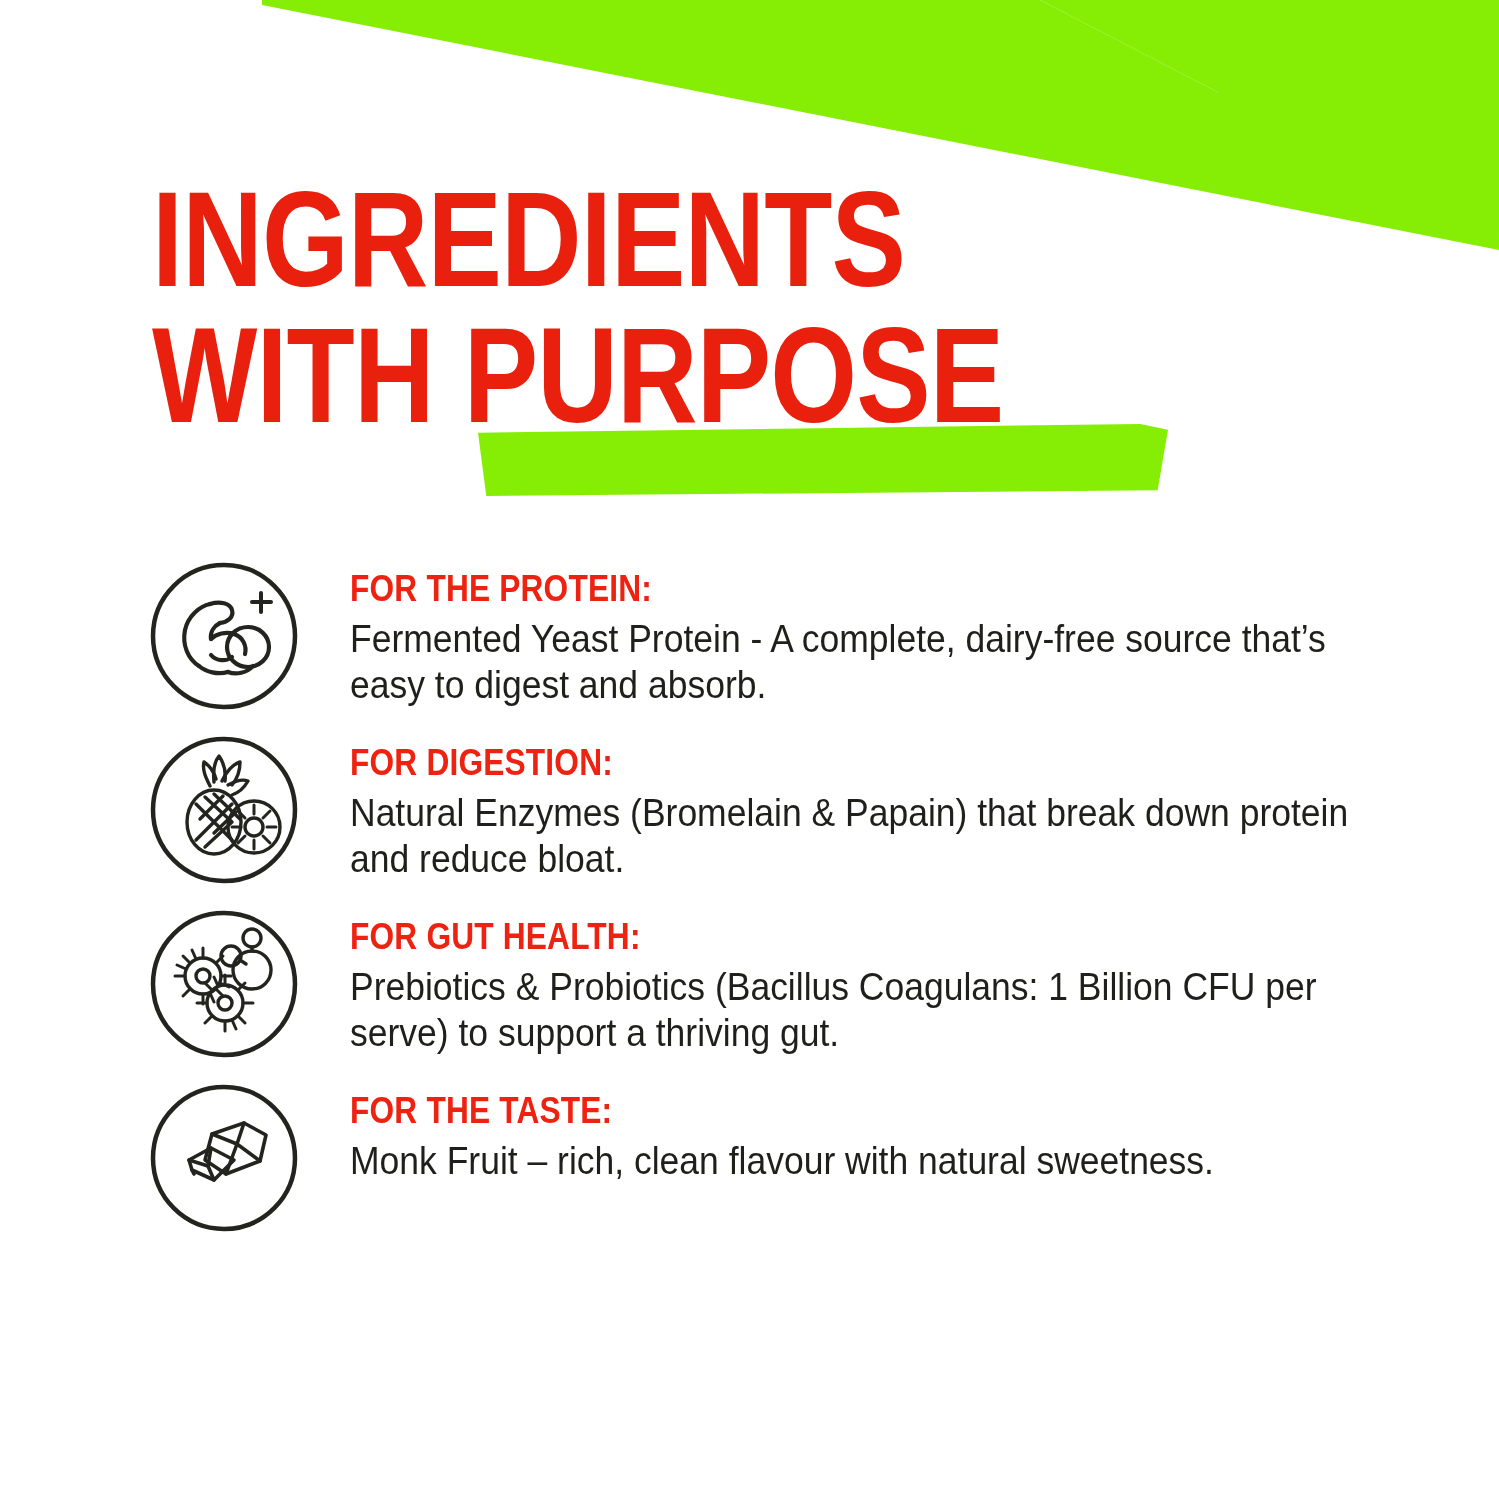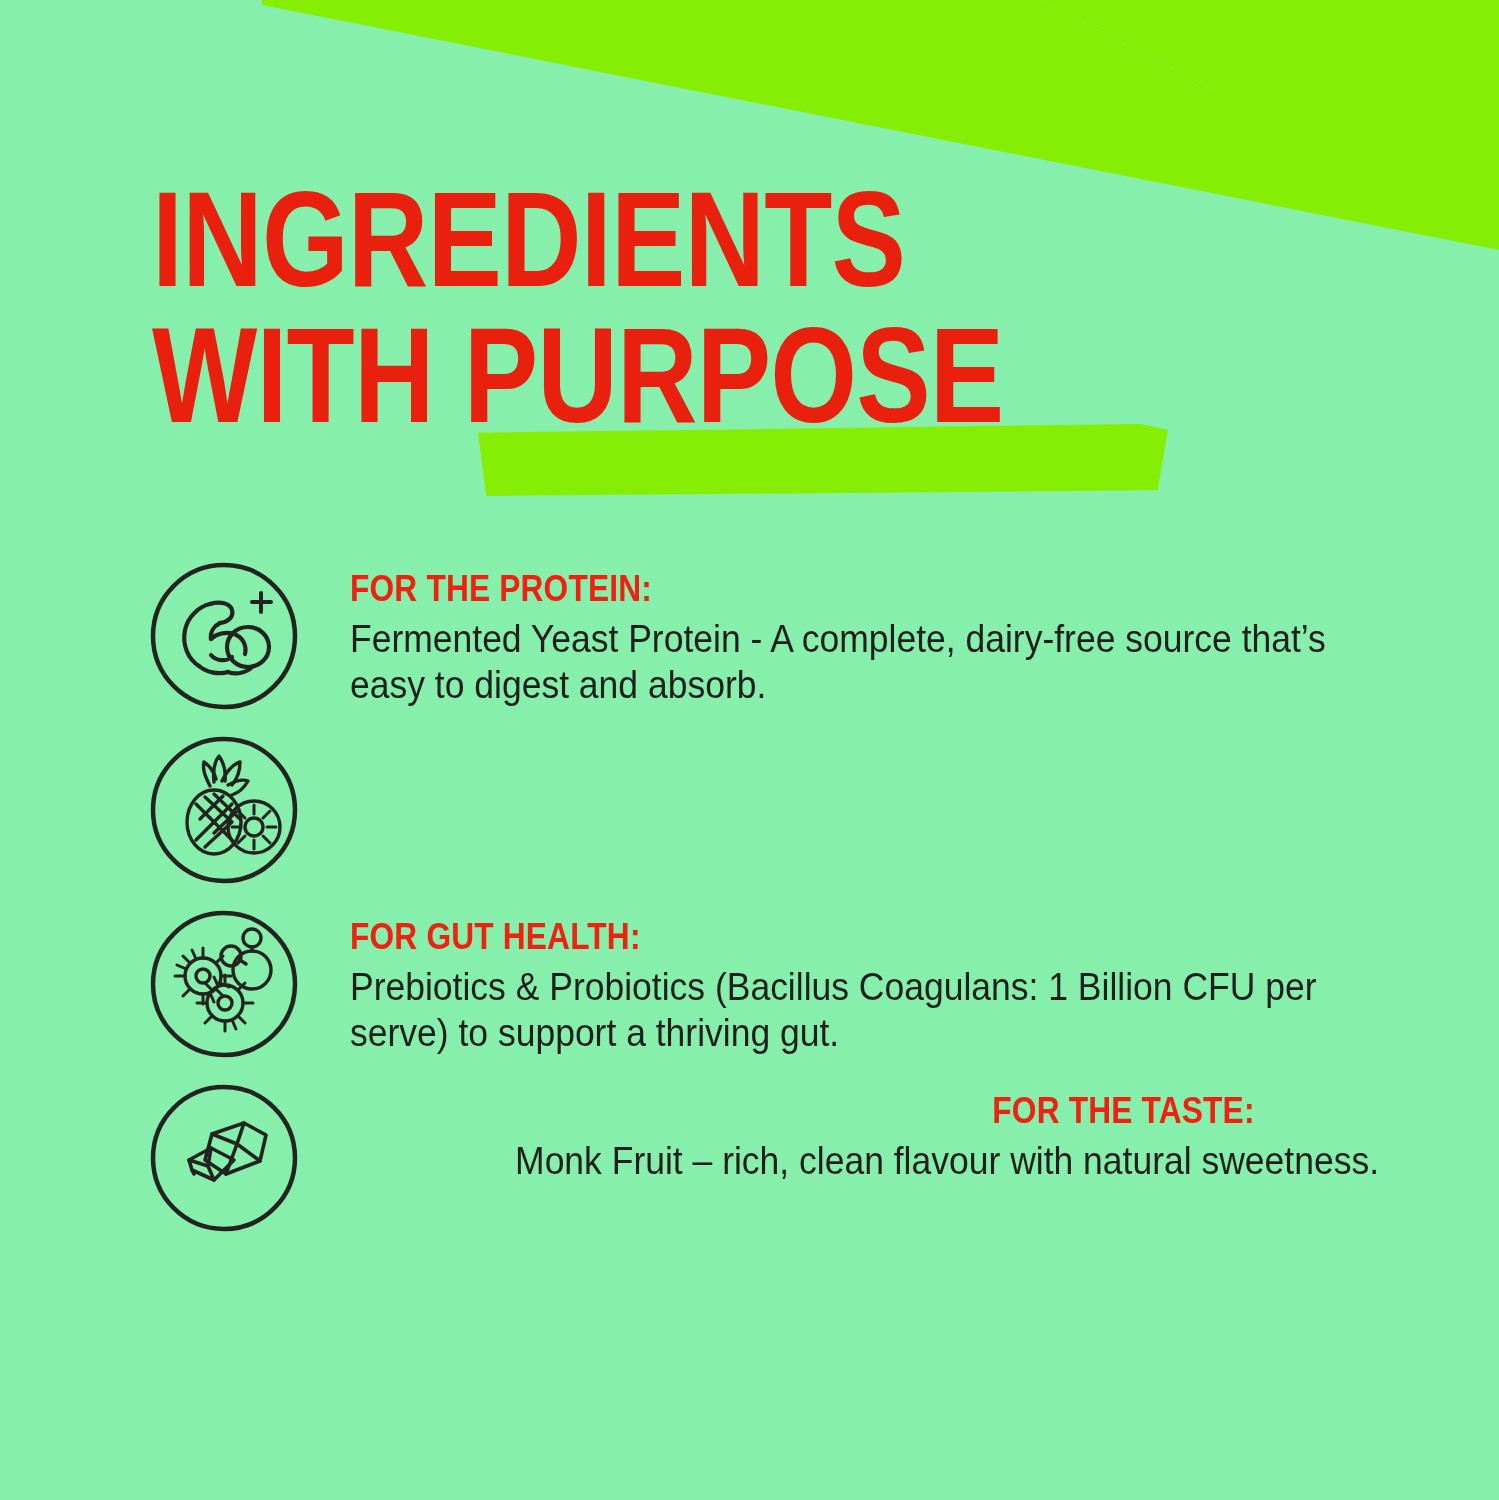--- a/index.html
+++ b/index.html
@@ -13,21 +13,21 @@
     font-family: "Liberation Sans", sans-serif;
     overflow: hidden;
     position: relative;
   }
 
   #page {
     position: absolute;
     inset: 0;
     width: 1499px;
     height: 1500px;
-    background: #86efac;
+    background: #ffffff;
     overflow: hidden;
   }
 
   
   .diagonal-banner {
     position: absolute;
     top: 0;
     left: 0;
     width: 1499px;
     height: 300px;
@@ -74,21 +74,21 @@
     position: absolute;
     left: 148px;
     top: 560px;
     width: 1230px;
   }
   .benefit-row {
     display: flex;
     align-items: flex-start;
     margin-bottom: 22px;
   }
-  .benefit-row:last-child { margin-bottom: 0; text-align: right; }
+  .benefit-row:last-child { margin-bottom: 0; }
 
   .icon-badge {
     flex: 0 0 auto;
     width: 152px;
     height: 152px;
     margin-right: 50px;
   }
   .icon-badge svg {
     display: block;
     width: 152px;
@@ -194,20 +194,24 @@
               <line x1="84" y1="93" x2="93" y2="93"></line>
               <line x1="119" y1="93" x2="128" y2="93"></line>
               <line x1="90" y1="77" x2="97" y2="84"></line>
               <line x1="115" y1="102" x2="122" y2="109"></line>
               <line x1="122" y1="77" x2="115" y2="84"></line>
               <line x1="97" y1="102" x2="90" y2="109"></line>
             </g>
           </g>
         </svg>
       </div>
+      <div class="benefit-text">
+        <div class="benefit-title">FOR DIGESTION:</div>
+        <div class="benefit-body">Natural Enzymes (Bromelain &amp; Papain) that break down protein and reduce bloat.</div>
+      </div>
     </div>
 
     <div class="benefit-row">
       <div class="icon-badge">
         <svg viewBox="0 0 152 152">
           <circle cx="76" cy="76" r="71" fill="none" stroke="#24241f" stroke-width="4.5"></circle>
           <g fill="none" stroke="#24241f" stroke-width="3.4" stroke-linecap="round" stroke-linejoin="round">
 
             <circle cx="55" cy="68" r="18"></circle>
             <circle cx="55" cy="68" r="7"></circle>

